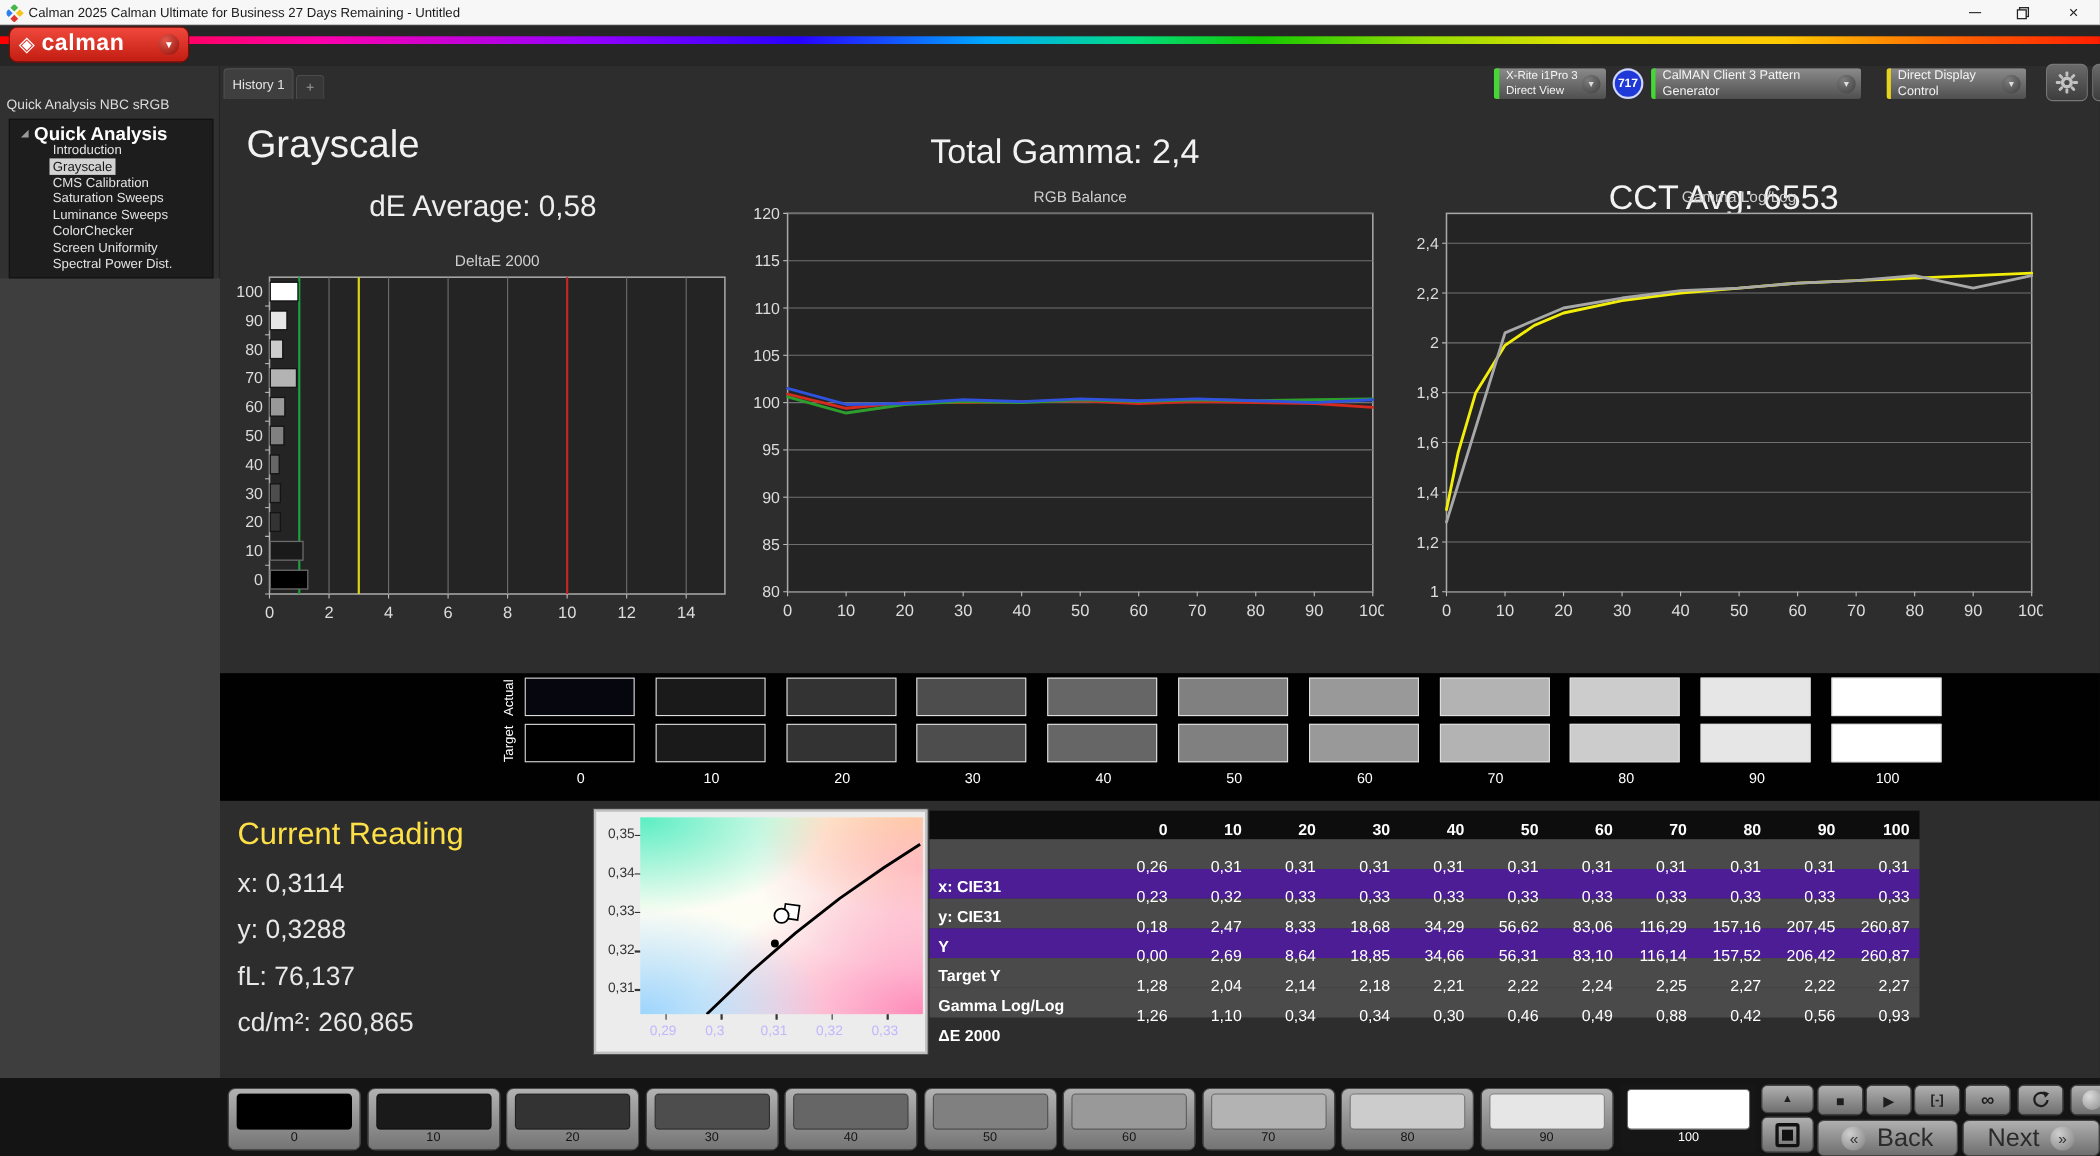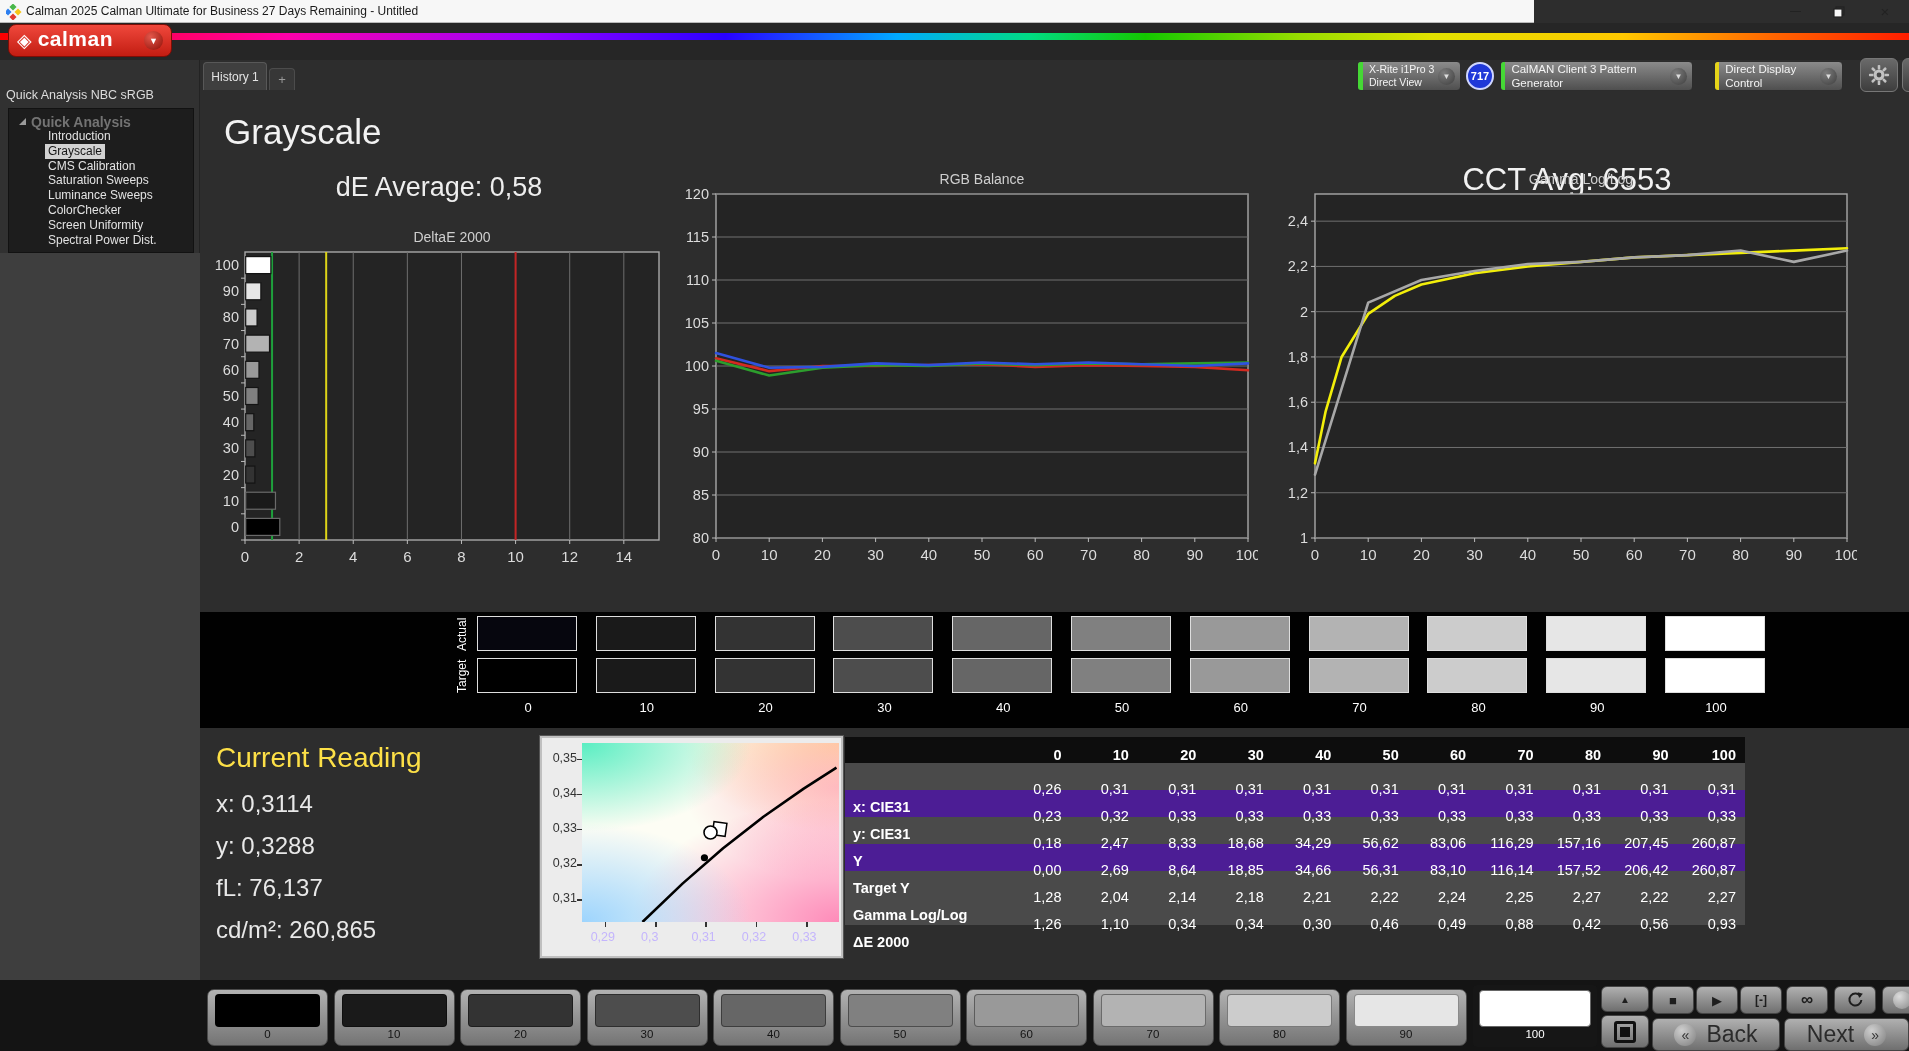--- a/index.html
+++ b/index.html
@@ -1,21 +1,21 @@
 <!DOCTYPE html>
 <html><head>
 <meta charset="utf-8">
 <style>
   html,body{margin:0;padding:0;background:#222;}
   *{box-sizing:border-box;font-family:"Liberation Sans",sans-serif;}
   #stage{position:relative;width:1909px;height:1051px;background:#2d2d2d;overflow:hidden;}
   .abs{position:absolute;}
 
   
-  #titlebar{left:0;top:0;width:1534px;height:23px;background:#f7f7f7;border-bottom:1px solid #b9b9b9;}
+  #titlebar{left:0;top:0;width:1909px;height:23px;background:#f7f7f7;border-bottom:1px solid #b9b9b9;}
   #app-title{left:26px;top:0;height:23px;line-height:23px;font-size:12px;color:#1a1a1a;}
   .winbtn{top:0;width:34px;height:23px;display:flex;align-items:center;justify-content:center;color:#222;}
   #btn-min{left:1778px;} #btn-max{left:1822px;} #btn-close{left:1868px;font-size:15px;}
   .minline{width:11px;border-top:1.6px solid #222;}
 
   
   #toolbar{left:0;top:23px;width:1909px;height:37px;background:#262626;}
   #rainbow{left:0;top:33px;width:1909px;height:7px;background:linear-gradient(90deg,#ff0000 0%,#ff00aa 15%,#9600ff 28%,#2800ff 38%,#00aaff 47%,#00dc82 54%,#14c800 60%,#96dc00 68%,#e1e100 75%,#ffc800 85%,#ff6400 93%,#ff1e00 100%);}
   #brand{left:8px;top:24px;width:164px;height:33px;border-radius:8px;background:linear-gradient(#f0483c,#c21d12);border:1px solid #7e0d06;display:flex;align-items:center;padding:0 8px;gap:6px;}
   #brand .mark{color:#fff;font-size:19px;line-height:1;}
@@ -41,21 +41,21 @@
   #gear-btn{left:1860px;width:38px;}
   #more-btn{left:1902px;width:20px;}
 
   
   #sidebar{left:0;top:60px;width:200px;height:925px;background:#313131;border-right:1px solid #232323;}
   #sidebar-lower{left:0;top:253px;width:200px;height:732px;background:#3e3e3e;}
   #sidebar-title{left:6px;top:88px;font-size:12.5px;color:#dcdcdc;}
   #tree-panel{left:8px;top:108px;width:186px;height:145px;background:#1d1d1d;border:1px solid #121212;padding:5px 0 0 0;}
   .tree-root-row{display:flex;align-items:center;gap:5px;padding-left:10px;height:15px;}
   .expander{width:0;height:0;border-bottom:7px solid #9a9a9a;border-left:7px solid transparent;}
-  .tree-root-label{color:#737373;font-size:14px;font-weight:bold;}
+  .tree-root-label{color:#ffffff;font-size:17px;font-weight:bold;}
   .tree-item{margin-left:36px;height:14.8px;line-height:14.8px;font-size:12px;color:#e2e2e2;width:max-content;padding:0 3px;}
   .tree-item.selected{background:#d2d2d2;color:#161616;}
 
   
   .h-grayscale{left:224px;top:112px;font-size:35px;color:#f2f2f2;}
   .h-sub{left:205px;top:172px;width:468px;text-align:center;font-size:27px;color:#eee;}
   .h-mid{left:678px;top:120px;width:580px;text-align:center;font-size:31px;color:#f2f2f2;}
   .h-right{left:1277px;top:120px;width:580px;text-align:center;font-size:31px;color:#f2f2f2;margin-top:42px;}
 
   
@@ -203,20 +203,21 @@
         <div class="tree-item">Saturation Sweeps</div>
         <div class="tree-item">Luminance Sweeps</div>
         <div class="tree-item">ColorChecker</div>
         <div class="tree-item">Screen Uniformity</div>
         <div class="tree-item">Spectral Power Dist.</div>
       </div>
   </div>
 
   <div class="abs h-grayscale">Grayscale</div>
   <div class="abs h-sub">dE Average: 0,58</div>
+  <div class="abs h-mid">Total Gamma: 2,4</div>
   <div class="abs h-right">CCT Avg: 6553</div>
 
   <div class="abs" id="chart-deltae" style="left:205px;top:228px"><svg width="468" height="345">
         <text x="247" y="14" text-anchor="middle" font-size="14" fill="#cfcfcf">DeltaE 2000</text>
         <rect x="40" y="24" width="414" height="288" fill="#242424" stroke="#a8a8a8" stroke-width="1.4"></rect>
         <line x1="94.11764705882354" y1="24" x2="94.11764705882354" y2="312" stroke="#6e6e6e" stroke-width="1"></line>
         <line x1="148.23529411764707" y1="24" x2="148.23529411764707" y2="312" stroke="#6e6e6e" stroke-width="1"></line>
         <line x1="202.35294117647058" y1="24" x2="202.35294117647058" y2="312" stroke="#6e6e6e" stroke-width="1"></line>
         <line x1="256.47058823529414" y1="24" x2="256.47058823529414" y2="312" stroke="#6e6e6e" stroke-width="1"></line>
         <line x1="310.5882352941176" y1="24" x2="310.5882352941176" y2="312" stroke="#6e6e6e" stroke-width="1"></line>

